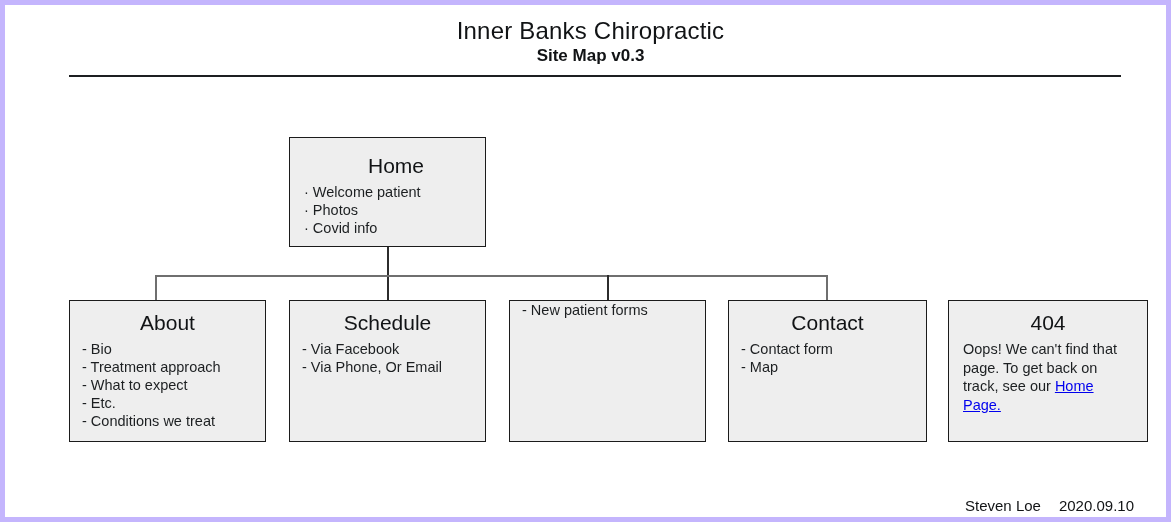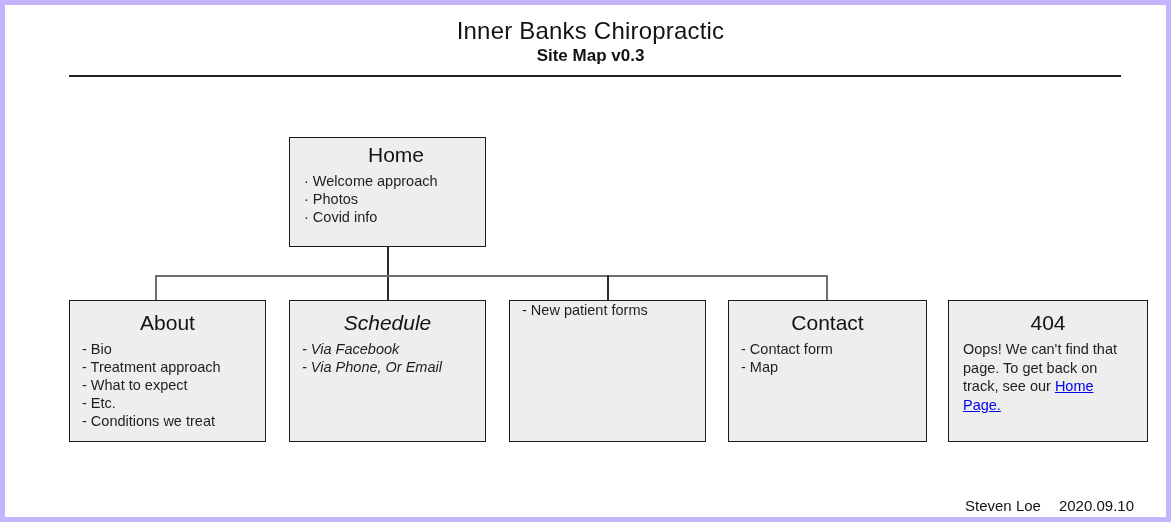--- a/index.html
+++ b/index.html
@@ -95,26 +95,26 @@
     line-height: 18.5px;
     color: #1c1f21;
   }
   .inline-link {
     text-decoration: underline;
   }
 
   
   #node-home     { left: 284px; top: 132px; width: 197px; height: 110px; }
   #node-about    { left: 64px;  top: 295px; width: 197px; height: 142px; }
-  #node-schedule { left: 284px; top: 295px; width: 197px; height: 142px; font-style: italic; }
+  #node-schedule { left: 284px; top: 295px; width: 197px; height: 142px; }
   #node-forms    { left: 504px; top: 295px; width: 197px; height: 142px; }
   #node-contact  { left: 723px; top: 295px; width: 199px; height: 142px; }
   #node-404      { left: 943px; top: 295px; width: 200px; height: 142px; }
 
-  #node-home .node-title { margin-top: 5px; padding-left: 17px; }
+  #node-home .node-title { margin-top: 16px; padding-left: 17px; }
   #node-home .node-list { padding-left: 14px; }
 
   
   .footer {
     position: absolute;
     right: 32px;
     top: 492px;
     display: flex;
     gap: 18px;
     font-size: 15px;
@@ -133,21 +133,21 @@
 
   <div class="line v-dark" style="left:382px; top:242px; width:1.5px; height:53px;"></div>
   <div class="line" style="left:150px; top:270px; width:673px; height:2px;"></div>
   <div class="line" style="left:150px; top:270px; width:2px; height:25px;"></div>
   <div class="line v-dark" style="left:602px; top:270px; width:1.5px; height:25px;"></div>
   <div class="line" style="left:821px; top:270px; width:2px; height:25px;"></div>
 
   <div class="node" id="node-home">
     <div class="node-title">Home</div>
     <ul class="node-list">
-        <li>· Welcome approach</li>
+        <li>· Welcome patient</li>
         <li>· Photos</li>
         <li>· Covid info</li>
       </ul>
   </div>
 
   <div class="node" id="node-about">
     <div class="node-title">About</div>
     <ul class="node-list">
         <li>- Bio</li>
         <li>- Treatment approach</li>

